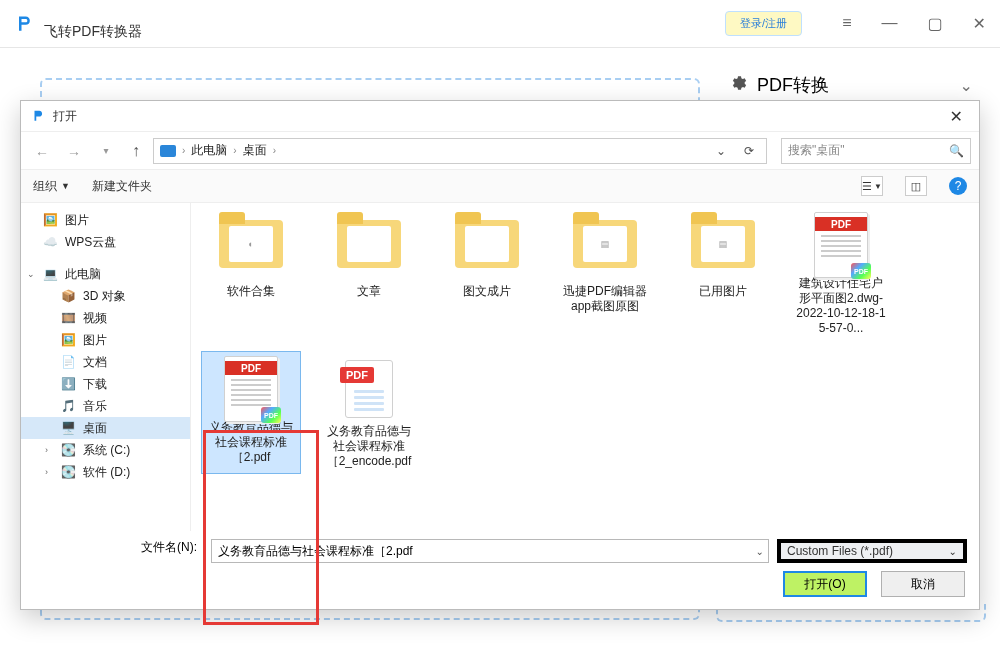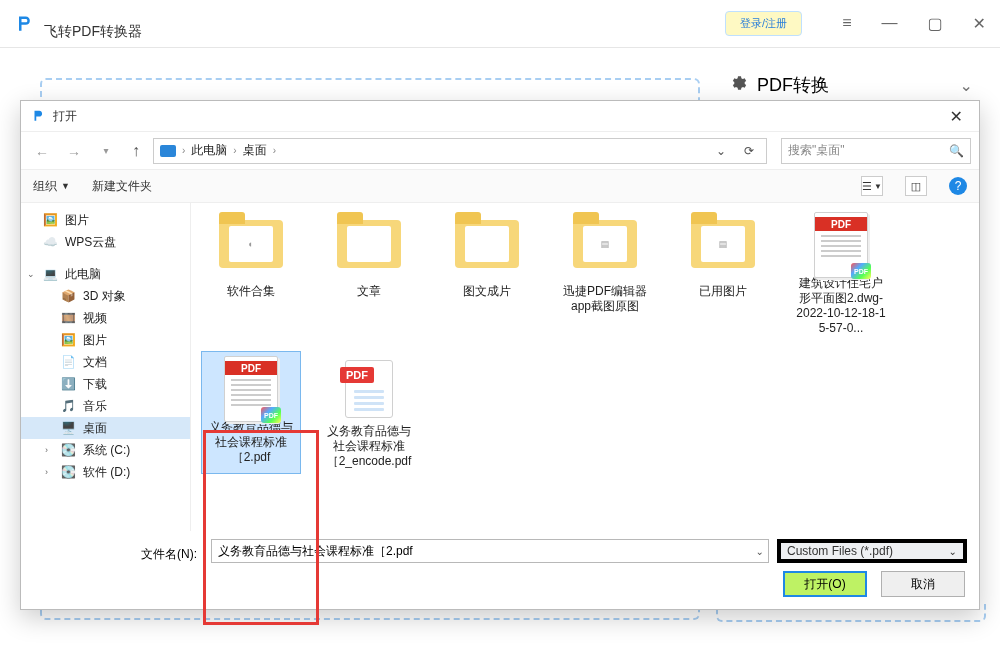--- a/index.html
+++ b/index.html
@@ -117,21 +117,21 @@
       width:48px; height:58px; margin:4px auto 0; background:#fff; border:1px solid #d0d0d0; border-radius:3px; position:relative;
     }
     .pdf-icon-big .tag{ position:absolute; top:6px; left:-6px; background:#e53935; color:#fff; font-size:11px; font-weight:bold; padding:2px 6px; border-radius:2px;}
     .pdf-icon-big .lines{ position:absolute; bottom:6px; left:8px; right:8px;}
     .pdf-icon-big .lines div{ height:3px; background:#cfe3f7; margin-top:3px; border-radius:1px;}
     .file-label{ line-height:1.25; word-break:break-all; }
 
     .dlg-footer {
       padding: 8px 12px 12px; font-size:12px; display:flex; flex-direction:column; gap:8px;
     }
-    .fn-row{ display:flex; align-items:flex-end; gap:8px;}
+    .fn-row{ display:flex; align-items:flex-start; gap:8px;}
     .fn-label{ width:170px; text-align:right; padding-right:6px;}
     .fn-input{ flex:1; height:24px; border:1px solid #b8b8b8; background:#fff; padding:0 6px; font-size:12px; display:flex; align-items:center; position:relative;}
     .fn-input .dd{ position:absolute; right:4px; color:#555; font-size:10px;}
     .filter{ width:190px; height:24px; border:4px solid #000000; background:#eef0f3; padding:0 6px; display:flex; align-items:center; color:#333; position:relative;}
     .filter .dd{ position:absolute; right:6px; font-size:10px;}
     .btn-row{ display:flex; justify-content:flex-end; gap:14px; padding-right:2px;}
     .dlg-btn{ width:84px; height:26px; border:1px solid #b0b0b0; background:#efefef; font-size:12px; cursor:pointer;}
     .dlg-btn.primary{ border:2px solid #1e88e5; background:#bef264;}
 
     

